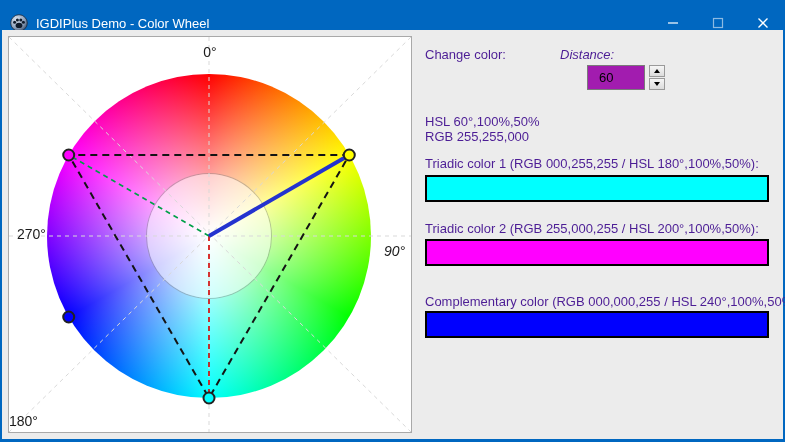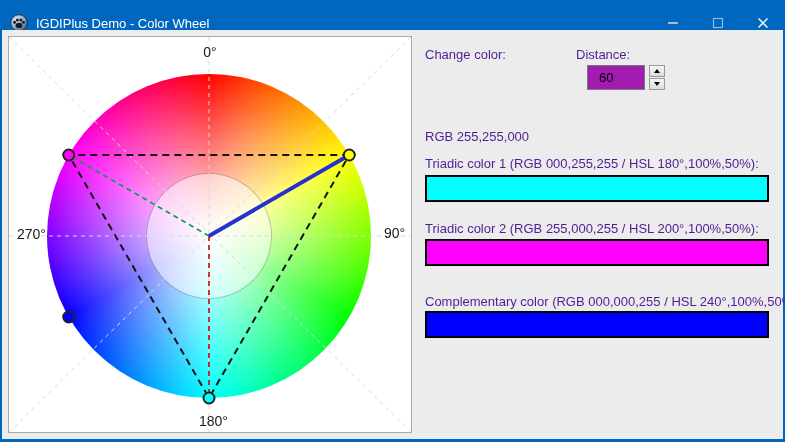--- a/index.html
+++ b/index.html
@@ -39,23 +39,23 @@
     background:radial-gradient(closest-side,rgba(255,255,255,1) 0%,rgba(255,255,255,0) 100%);
   }
   .inner-disc{
     position:absolute;left:138px;top:137px;width:124px;height:124px;border-radius:50%;
     background:rgba(255,255,255,0.50);
     box-shadow:0 0 0 1px rgba(130,130,130,0.45);
   }
   .wheel-overlay{position:absolute;left:0;top:0;width:402px;height:395px;}
   .axis-label{position:absolute;font-size:14px;color:#1a1a1a;}
   .axis-0{left:0;right:0;top:7px;text-align:center;}
-  .axis-180{left:0;right:0;top:376px;text-align:center;padding-left:7px;}
+  .axis-180{left:0;right:0;top:376px;}
   .axis-270{left:8px;top:189px;}
-  .axis-90{left:375px;top:188px;}
+  .axis-90{left:375px;top:206px;font-style:italic;}
   
   .lbl{position:absolute;font-size:13px;color:#4c1d95;white-space:nowrap;}
   .combo{
     position:absolute;left:423px;top:35px;width:153px;height:22px;
     box-sizing:border-box;border:1px solid #7a7a7a;background:#ffffff;
   }
   .combo-sel{
     position:absolute;left:2px;top:2px;bottom:2px;right:23px;
     background:#0078D7;display:flex;align-items:center;
   }
@@ -139,34 +139,35 @@
           <circle cx="59.70388458692099" cy="280.00000000000006" r="5.5" fill="#0000FF" stroke="#222" stroke-width="2"></circle>
         </svg>
       <span class="axis-label axis-0">0°</span>
       <span class="axis-label axis-90">90°</span>
       <span class="axis-label axis-180">180°</span>
       <span class="axis-label axis-270">270°</span>
     </div>
 
     <span class="lbl" style="left:423px;top:17px;">Change color:</span>
 
-    <span class="lbl" style="left:574px;top:17px;">Distance:</span>
+    <span class="lbl" style="left:558px;top:17px;font-style:italic;">Distance:</span>
     <div class="spin-edit">
       <span>60</span>
     </div>
     <div class="spin-btns">
       <div class="spin-btn">
         <span class="tri-up"></span>
       </div>
       <div class="spin-btn">
         <span class="tri-down"></span>
       </div>
     </div>
 
     <span class="lbl" style="left:423px;top:67px;margin-top:32px;">RGB 255,255,000</span>
+    <span class="lbl" style="left:423px;top:84px;">HSL 60°,100%,50%</span>
 
     <span class="lbl" style="left:423px;top:126px;">Triadic color 1 (RGB 000,255,255 / HSL 180°,100%,50%):</span>
     <div class="result-swatch" style="top: 145px; background: rgb(0, 255, 255);"></div>
 
     <span class="lbl" style="left:423px;top:191px;">Triadic color 2 (RGB 255,000,255 / HSL 200°,100%,50%):</span>
     <div class="result-swatch" style="top: 209px; background: rgb(255, 0, 255);"></div>
 
     <span class="lbl" style="left:423px;top:264px;">Complementary color (RGB 000,000,255 / HSL 240°,100%,50%):</span>
     <div class="result-swatch" style="top: 281px; background: rgb(0, 0, 255);"></div>
 

